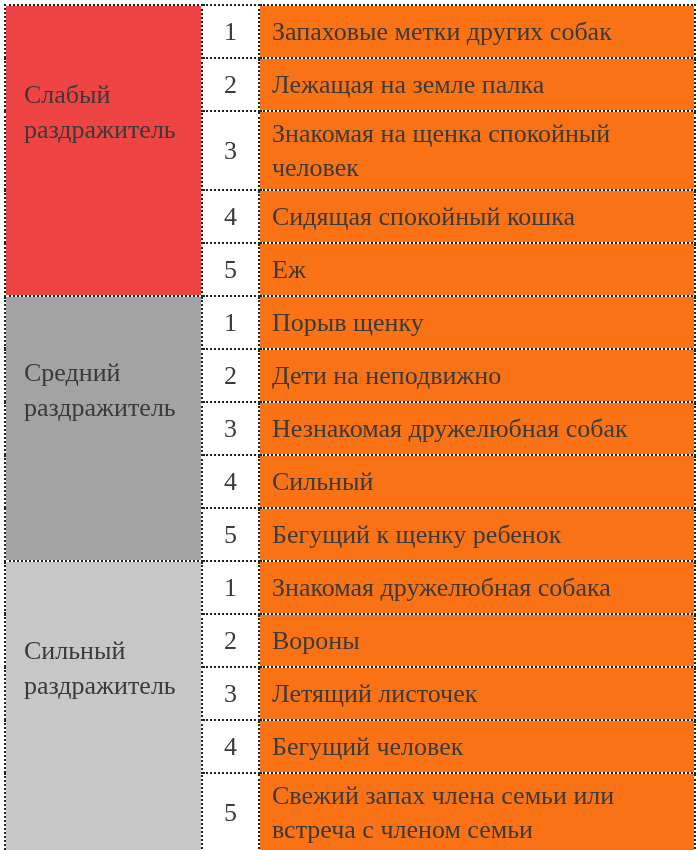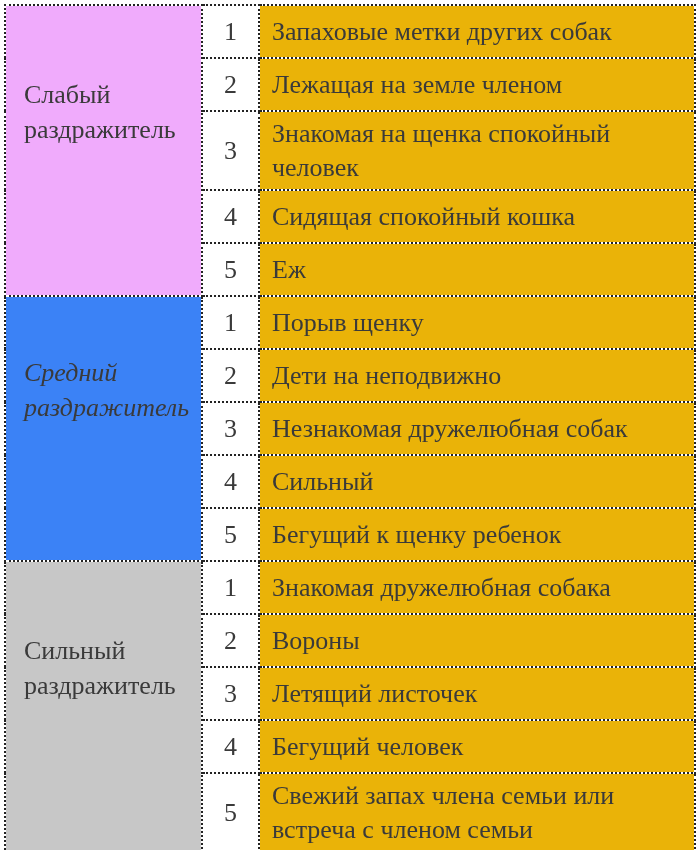--- a/index.html
+++ b/index.html
@@ -42,66 +42,66 @@
     line-height: 1.32;
     transform: translateY(-38px);
   }
   td.number-cell {
     text-align: center;
     background: #ffffff;
   }
   td.text-cell {
     padding-left: 12px;
     padding-right: 6px;
-    background: #eab308;
+    background: #f97316;
     font-family: Liberation Serif, serif;
   }
   tr.r-single  { height: 53px; }
   tr.r-double  { height: 79px; }
 </style>
 </head>
 <body>
 
 <div class="page">
   <table class="stimuli">
     <colgroup>
       <col class="c-category">
       <col class="c-number">
       <col class="c-text">
     </colgroup>
 
     <tbody>
       <tr class="r-single">
-        <td class="category-cell" rowspan="5" style="background-color: #f0abfc;">
+        <td class="category-cell" rowspan="5" style="background-color: #ef4444;">
           <div class="cat-label">Слабый раздражитель</div>
         </td>
         <td class="number-cell">1</td>
         <td class="text-cell">Запаховые метки других собак</td>
       </tr>
       <tr class="r-single">
         <td class="number-cell">2</td>
-        <td class="text-cell">Лежащая на земле членом</td>
+        <td class="text-cell">Лежащая на земле палка</td>
       </tr>
       <tr class="r-double">
         <td class="number-cell">3</td>
         <td class="text-cell">Знакомая на щенка спокойный человек</td>
       </tr>
       <tr class="r-single">
         <td class="number-cell">4</td>
         <td class="text-cell">Сидящая спокойный кошка</td>
       </tr>
       <tr class="r-single">
         <td class="number-cell">5</td>
         <td class="text-cell">Еж</td>
       </tr>
     </tbody>
 
     <tbody>
       <tr class="r-single">
-        <td class="category-cell" rowspan="5" style="background-color: #3b82f6; font-style: italic;">
+        <td class="category-cell" rowspan="5" style="background-color: #a3a3a3;">
           <div class="cat-label">Средний раздражитель</div>
         </td>
         <td class="number-cell">1</td>
         <td class="text-cell">Порыв щенку</td>
       </tr>
       <tr class="r-single">
         <td class="number-cell">2</td>
         <td class="text-cell">Дети на неподвижно</td>
       </tr>
       <tr class="r-single">

